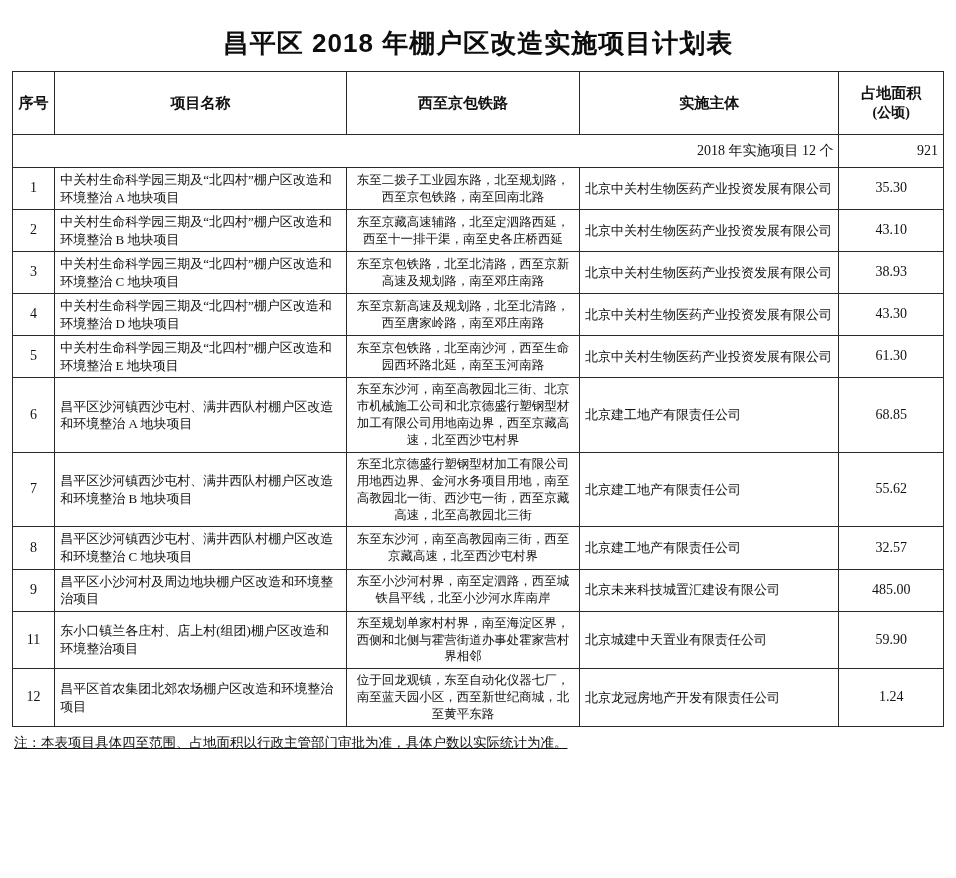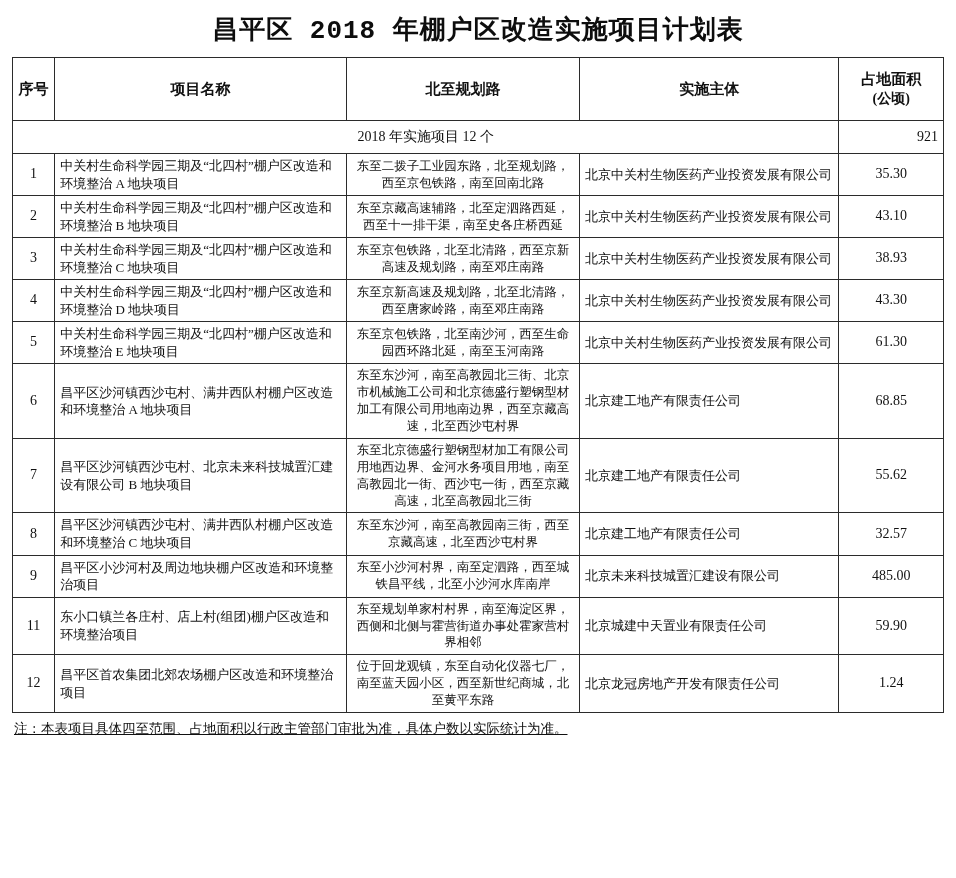--- a/index.html
+++ b/index.html
@@ -19,23 +19,23 @@
     height: 878px;
     position: relative;
     box-sizing: border-box;
     padding: 0 12px;
   }
   .doc-title {
     text-align: center;
     font-size: 26px;
     font-weight: bold;
     letter-spacing: 1px;
-    padding: 12px 0 10px 0;
+    padding: 26px 0 10px 0;
     color: #0d0d0d;
-    font-family: Liberation Mono, monospace;
+    font-family: Liberation Sans, sans-serif;
   }
   table.plan {
     width: 932px;
     border-collapse: collapse;
     table-layout: fixed;
     font-size: 13px;
     border-radius: 11px;
   }
   table.plan th, table.plan td {
     border: 1px solid #2b2b2b;
@@ -76,21 +76,21 @@
   td.area {
     text-align: center;
     font-size: 14px;
   }
   tr.summary td {
     text-align: right;
     font-size: 14px;
     height: 26px;
   }
   tr.summary td.summary-label {
-    text-align: center;
+    text-align: right;
   }
   .hdr-area-line1 { display: block; }
   .hdr-area-line2 { display: block; font-size: 14px; }
   .footnote {
     margin-top: 6px;
     font-size: 13.5px;
     line-height: 1.5;
     color: #111111;
     padding-left: 2px;
     text-decoration: underline;
@@ -108,21 +108,21 @@
       <col class="col-idx">
       <col class="col-name">
       <col class="col-scope">
       <col class="col-subject">
       <col class="col-area">
     </colgroup>
     <thead>
       <tr>
         <th>序号</th>
         <th>项目名称</th>
-        <th>北至规划路</th>
+        <th>西至京包铁路</th>
         <th>实施主体</th>
         <th>
           <span class="hdr-area-line1">占地面积</span>
           <span class="hdr-area-line2">(公顷)</span>
         </th>
       </tr>
     </thead>
     <tbody>
       <tr class="summary">
         <td class="summary-label" colspan="4">2018 年实施项目 12 个</td>
@@ -172,21 +172,21 @@
       <tr>
         <td class="idx">6</td>
         <td class="name">昌平区沙河镇西沙屯村、满井西队村棚户区改造和环境整治 A 地块项目</td>
         <td class="scope">东至东沙河，南至高教园北三街、北京市机械施工公司和北京德盛行塑钢型材加工有限公司用地南边界，西至京藏高速，北至西沙屯村界</td>
         <td class="subject">北京建工地产有限责任公司</td>
         <td class="area">68.85</td>
       </tr>
 
       <tr>
         <td class="idx">7</td>
-        <td class="name">昌平区沙河镇西沙屯村、北京未来科技城置汇建设有限公司 B 地块项目</td>
+        <td class="name">昌平区沙河镇西沙屯村、满井西队村棚户区改造和环境整治 B 地块项目</td>
         <td class="scope">东至北京德盛行塑钢型材加工有限公司用地西边界、金河水务项目用地，南至高教园北一街、西沙屯一街，西至京藏高速，北至高教园北三街</td>
         <td class="subject">北京建工地产有限责任公司</td>
         <td class="area">55.62</td>
       </tr>
 
       <tr>
         <td class="idx">8</td>
         <td class="name">昌平区沙河镇西沙屯村、满井西队村棚户区改造和环境整治 C 地块项目</td>
         <td class="scope">东至东沙河，南至高教园南三街，西至京藏高速，北至西沙屯村界</td>
         <td class="subject">北京建工地产有限责任公司</td>

